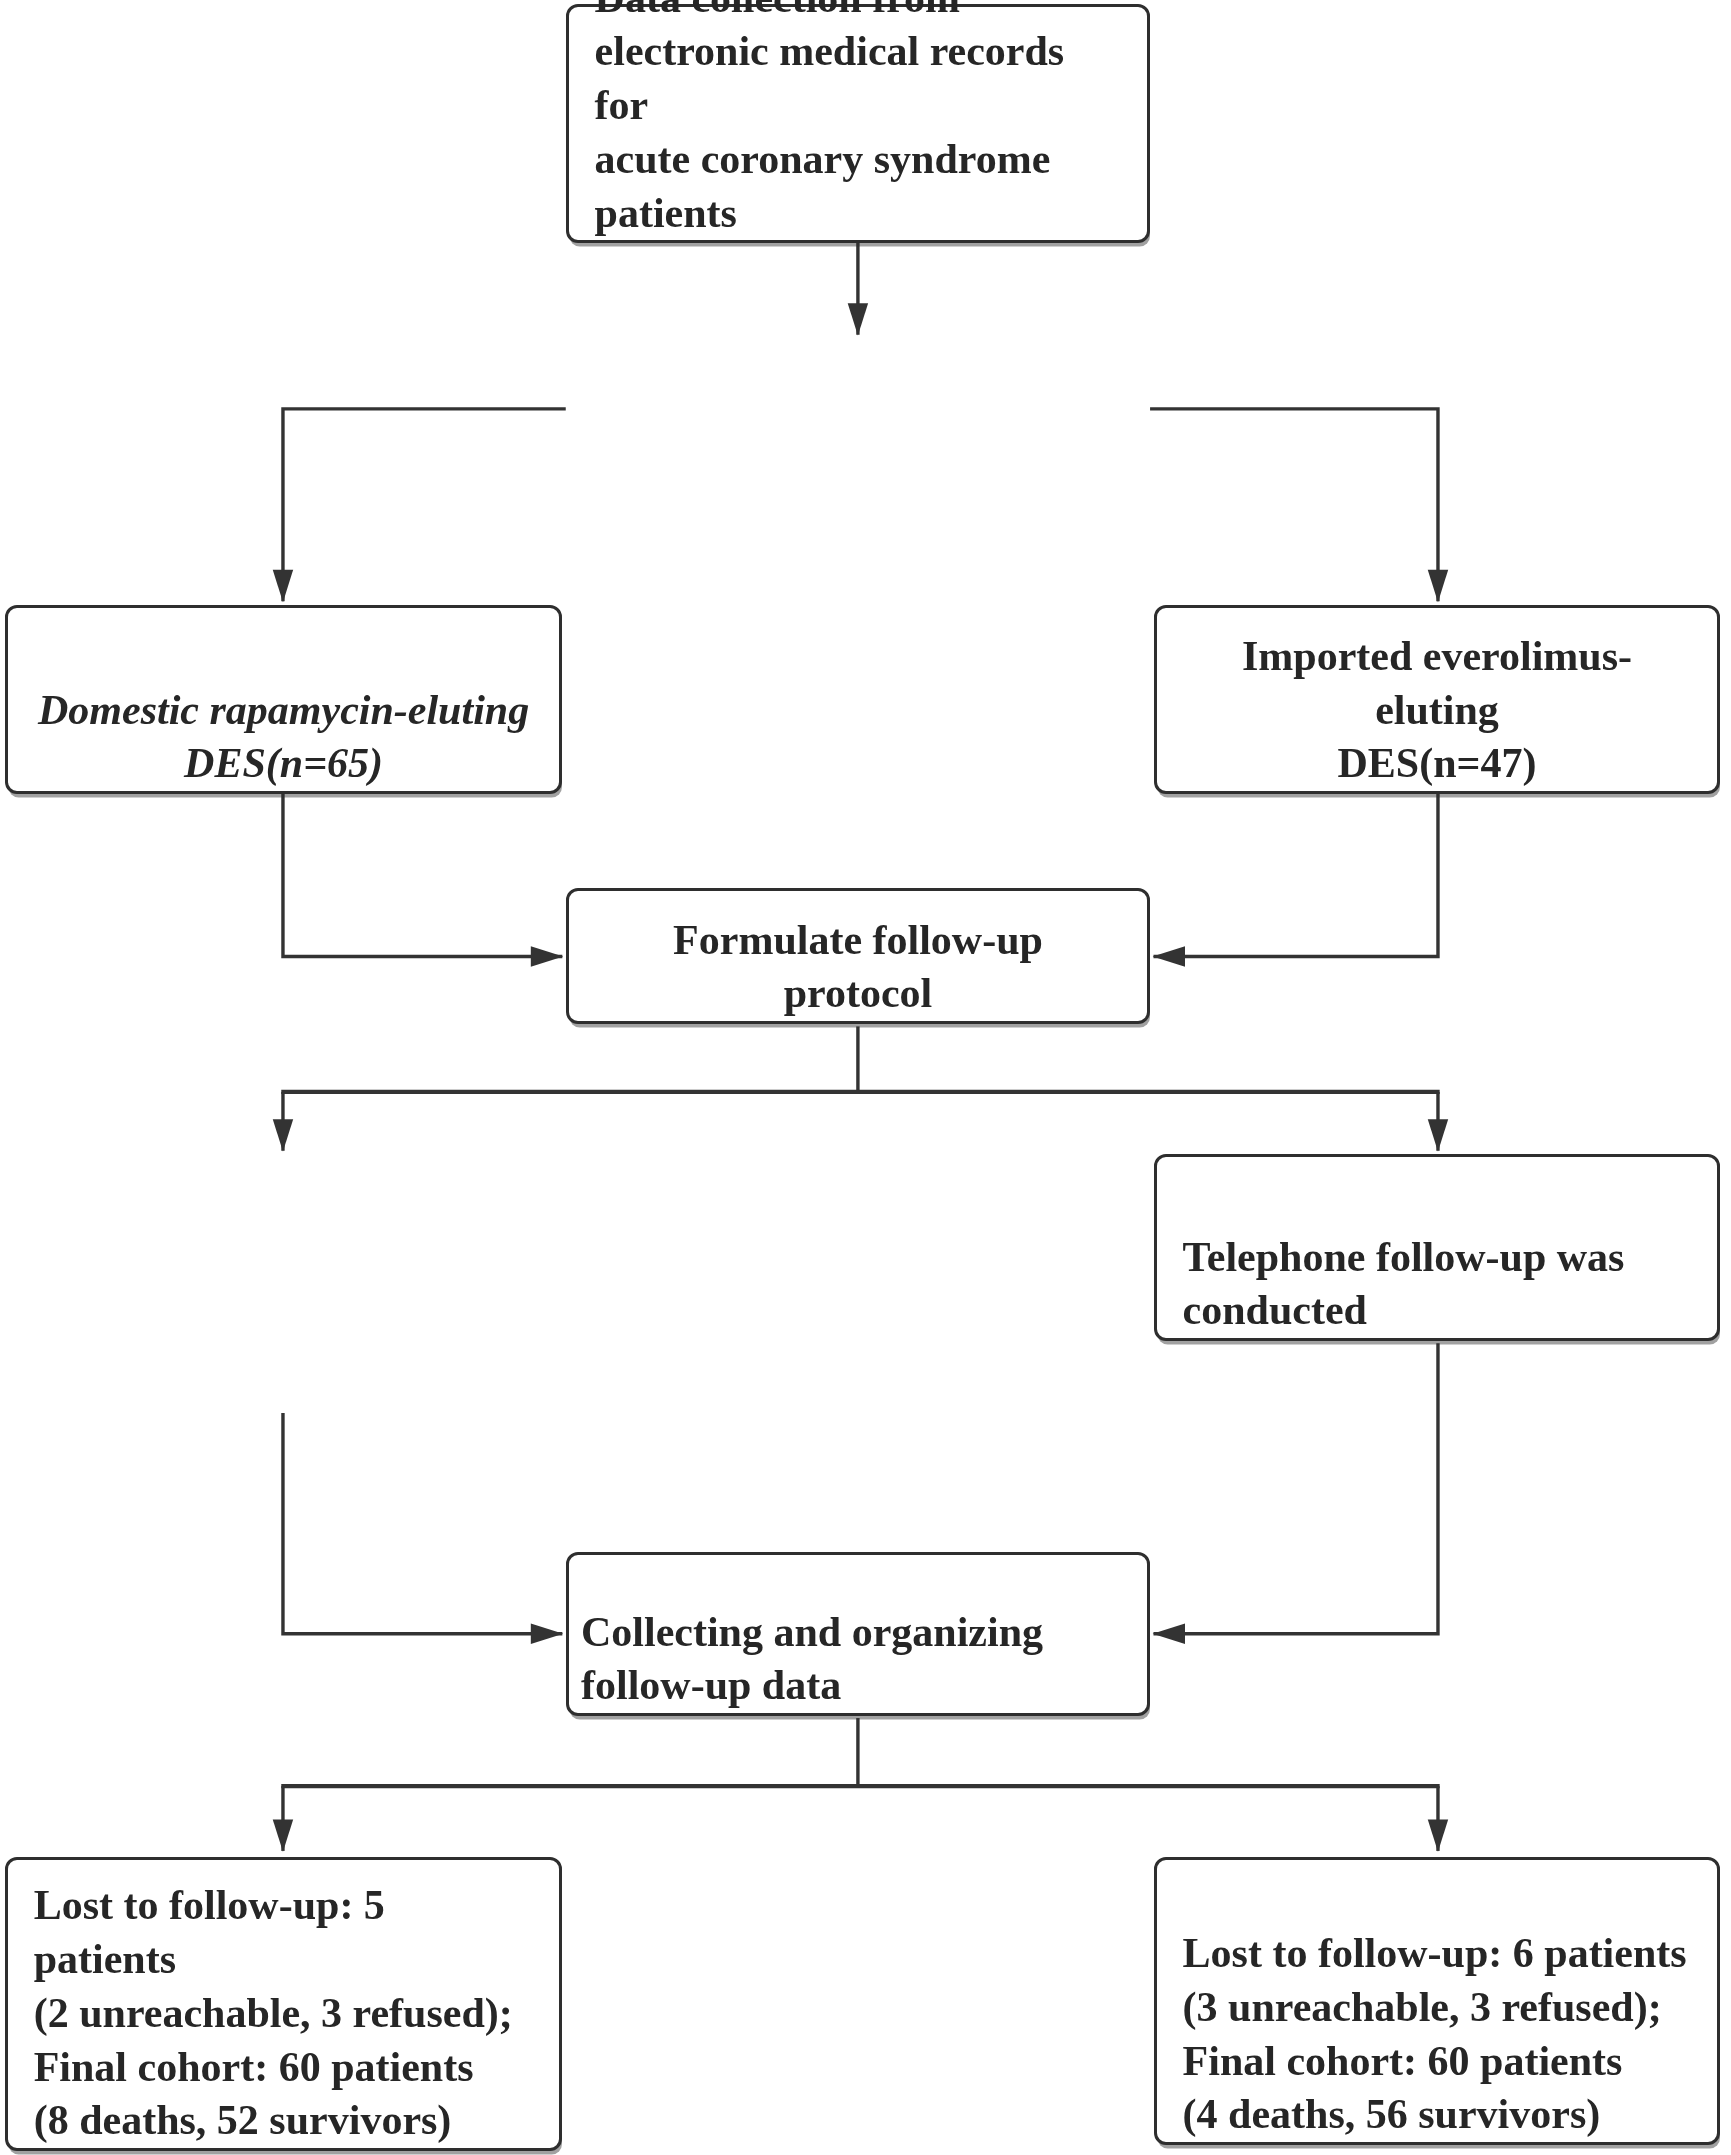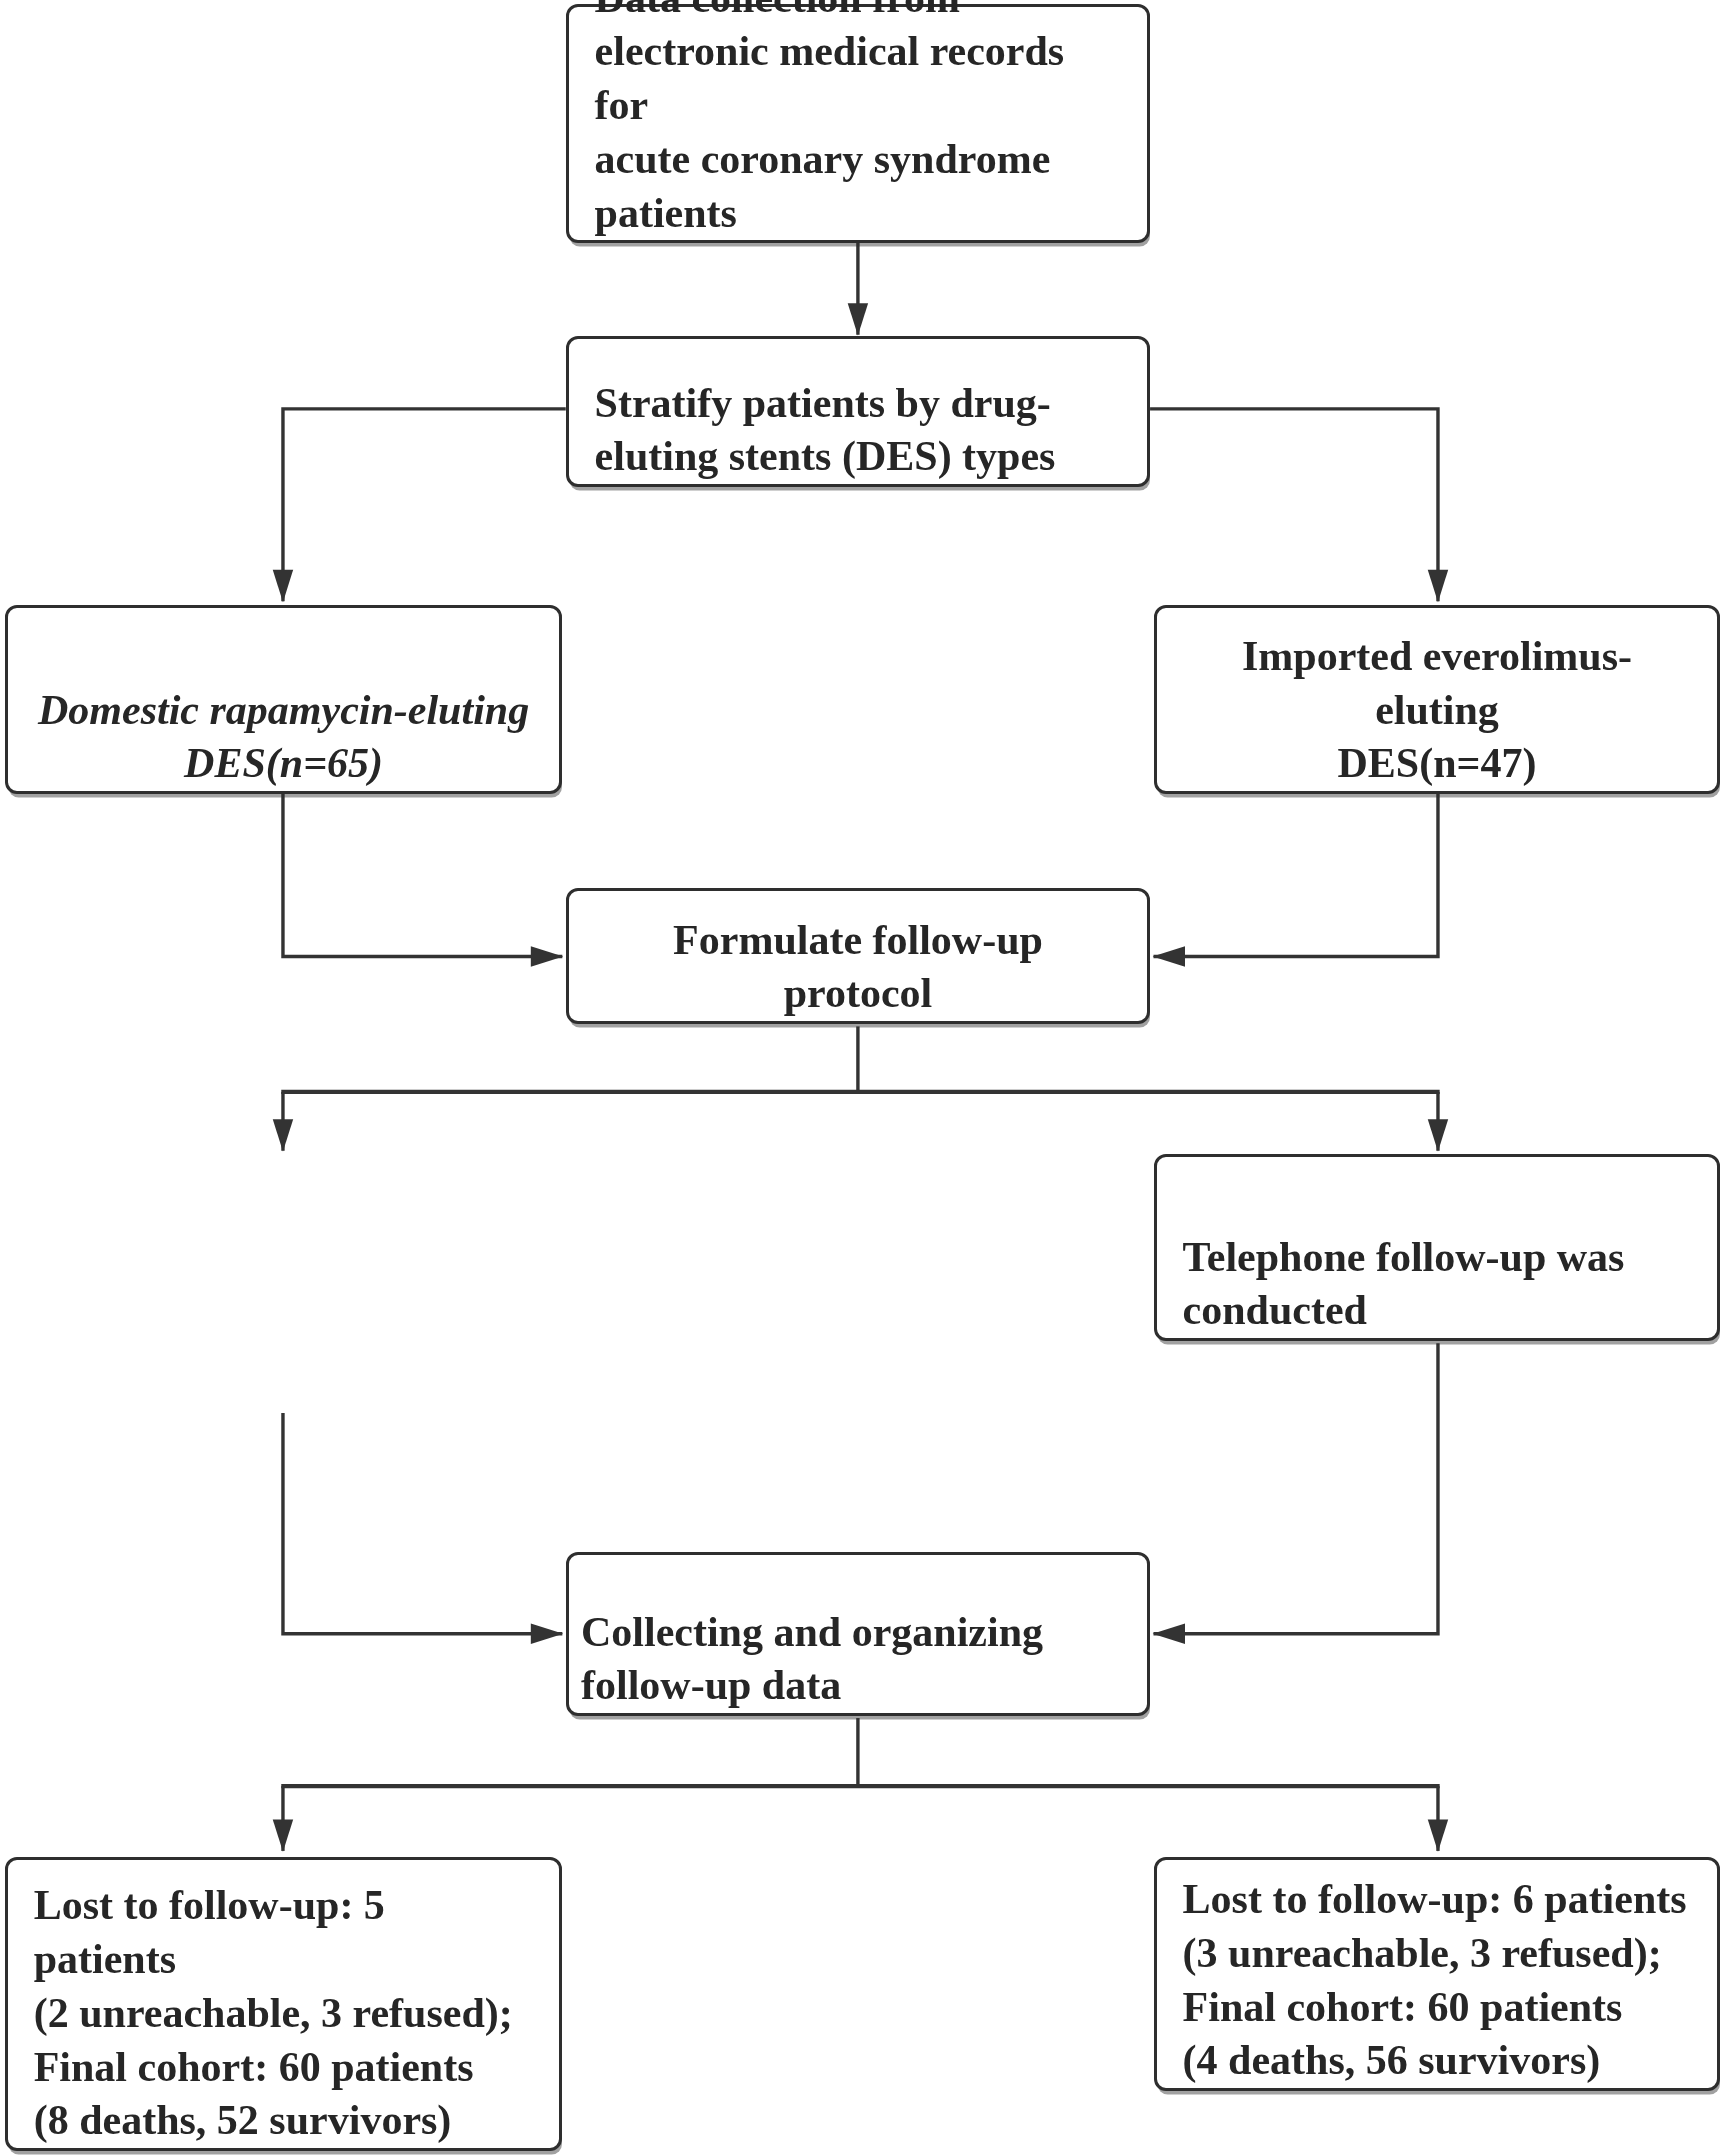--- a/index.html
+++ b/index.html
@@ -88,24 +88,20 @@
     <path class="connector" d="M1688,2097 V2173" marker-end="url(#arrow)"></path>
   </svg>
 
   <div class="node align-left" style="left:566px; top:4.3px; width:584px; height:239px;">
     <span class="label">Data collection from
 electronic medical records for
 acute coronary syndrome
 patients</span>
   </div>
 
-  <div class="node align-left" style="left:566px; top:336px; width:584px; height:151px;">
-    <span class="label">Stratify patients by drug-
-eluting stents (DES) types</span>
-  </div>
 
   <div class="node align-center" style="left:5.1px; top:605px; width:557px; height:189px;font-style:italic;">
     <span class="label">Domestic rapamycin-eluting
 DES(n=65)</span>
   </div>
 
   <div class="node align-center" style="left:1154px; top:605px; width:566px; height:189px;">
     <span class="label">Imported everolimus-eluting
 DES(n=47)</span>
   </div>
@@ -125,21 +121,21 @@
 follow-up data</span>
   </div>
 
   <div class="node align-left" style="left:5.1px; top:1857px; width:557px; height:294px;">
     <span class="label">Lost to follow-up: 5 patients
 (2 unreachable, 3 refused);
 Final cohort: 60 patients
 (8 deaths, 52 survivors)</span>
   </div>
 
-  <div class="node align-left" style="left:1154px; top:1857px; width:566px; height:234px;">
+  <div class="node align-left" style="left:1154px; top:1857px; width:566px; height:288px;">
     <span class="label">Lost to follow-up: 6 patients
 (3 unreachable, 3 refused);
 Final cohort: 60 patients
 (4 deaths, 56 survivors)</span>
   </div>
 
 </div>
 
 
 </body></html>

